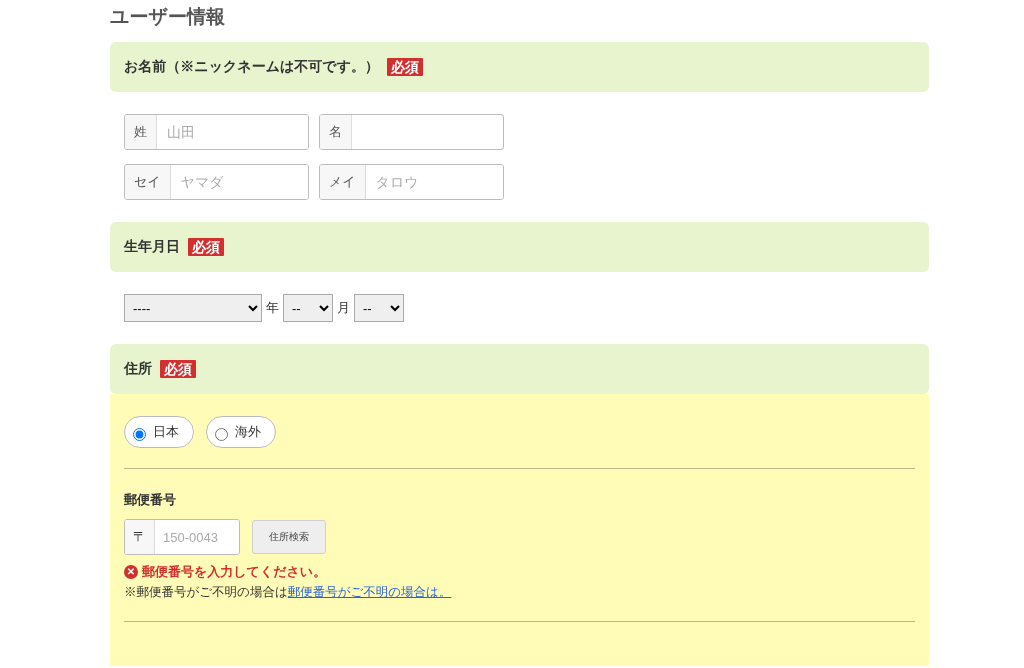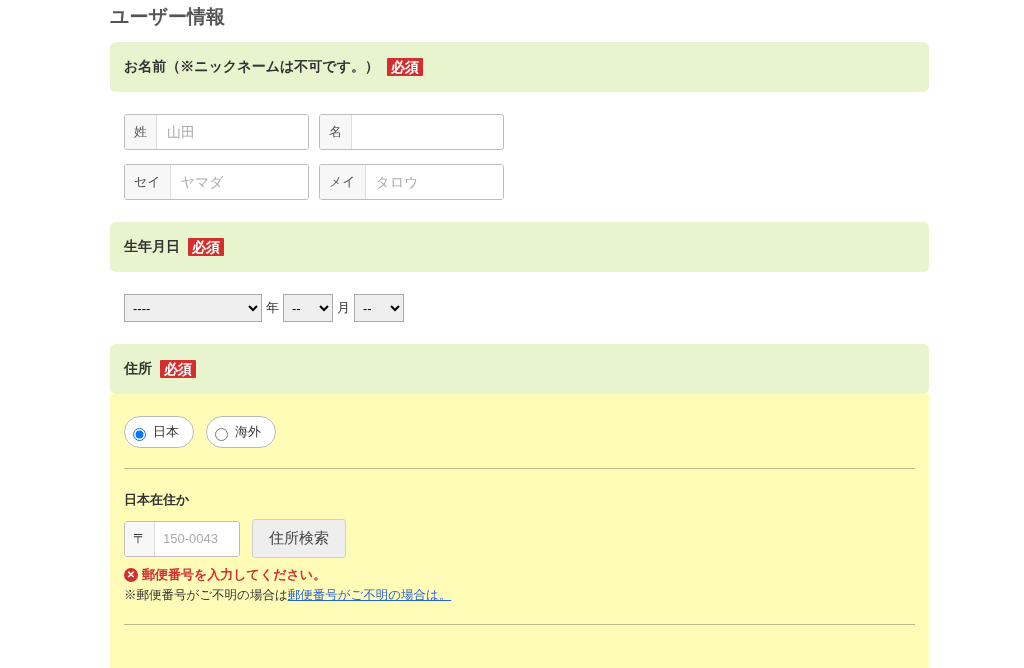--- a/index.html
+++ b/index.html
@@ -152,21 +152,21 @@
     outline: none;
     font-size: 13px;
     width: 100%;
     min-width: 0;
   }
   .postal-input input::placeholder { color:#aaa; }
   .search-btn {
     background: #eeeeee;
     border: 1px solid #d0d0d0;
     padding: 9px 16px;
-    font-size: 15px;
+    font-size: 10px;
     border-radius: 3px;
     cursor: pointer;
     color: #444;
     text-align: center;
   }
   .error-line {
     color: #d32f2f;
     font-size: 13px;
     font-weight: bold;
     display: flex;
@@ -255,21 +255,21 @@
     </label>
     <label class="radio-pill">
       <input type="radio" name="residence" style="">
       <span>海外</span>
     </label>
   </div>
 
   <hr class="sep">
 
   <div class="block-gap">
-    <div class="sub-label">日本在住か</div>
+    <div class="sub-label">郵便番号</div>
     <div class="postal-row">
       <div class="postal-input">
         <span class="prefix">〒</span>
         <input type="text" placeholder="150-0043" style="">
       </div>
       <button class="search-btn">住所検索</button>
     </div>
     <div class="error-line">
       <span class="error-icon">✕</span>
       <span>郵便番号を入力してください。</span>

